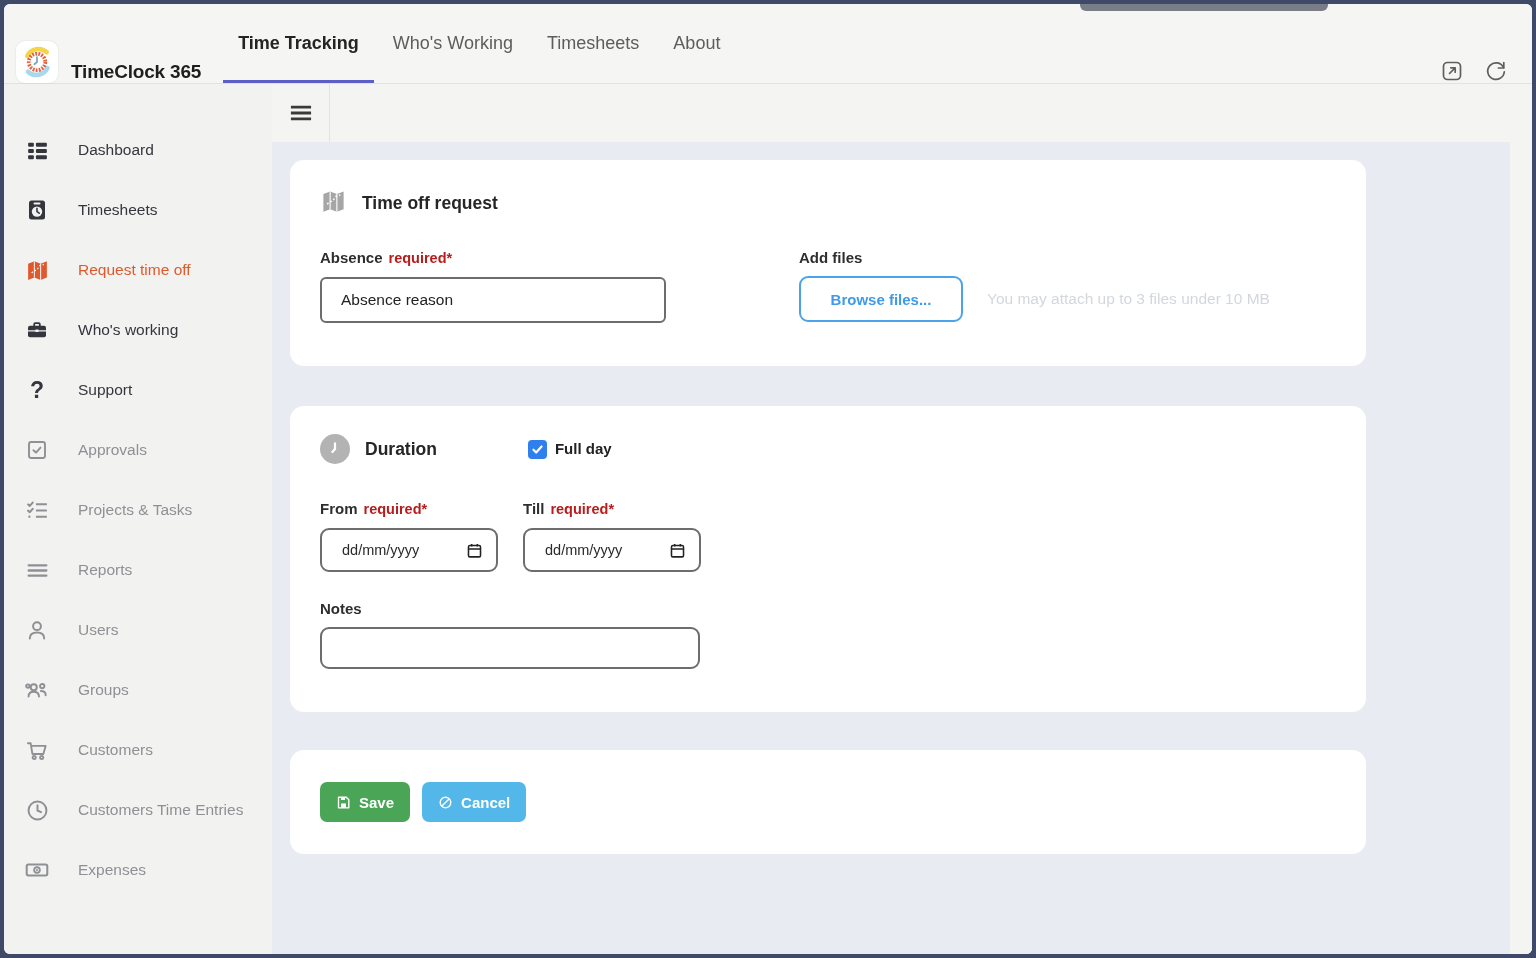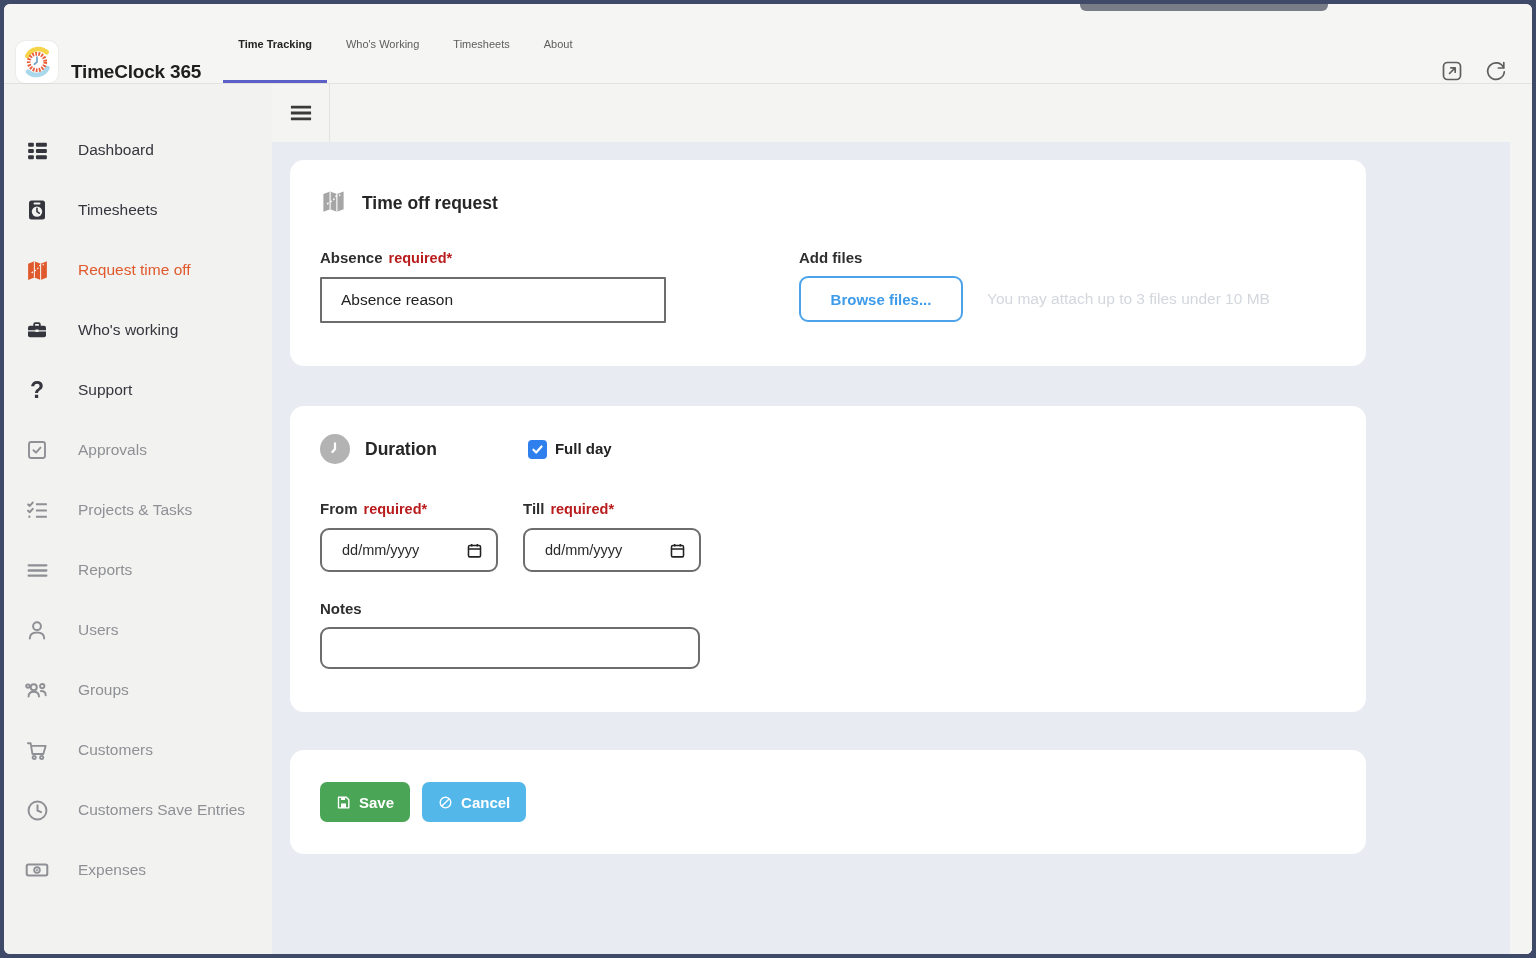--- a/index.html
+++ b/index.html
@@ -5,21 +5,21 @@
   * { margin:0; padding:0; box-sizing:border-box; }
   html,body { width:1536px; height:958px; font-family:"Liberation Sans", sans-serif; background:#3e4a68; }
   .window { position:absolute; inset:0; border:4px solid #3e4a68; border-radius:10px; overflow:hidden; background:#f5f5f4; }
   .top-notch { position:absolute; top:0; left:1076px; width:248px; height:7px; background:rgba(18,26,48,.55); border-radius:0 0 6px 6px; z-index:50; }
 
   
   .header { height:80px; background:#f5f5f4; border-bottom:1px solid #e2e2e0; display:flex; align-items:flex-end; padding-left:12px; position:relative; }
   .logo-box { width:42px; height:42px; background:#fff; border-radius:9px; box-shadow:0 0 2px rgba(0,0,0,.12); display:flex; align-items:center; justify-content:center; }
   .app-title { margin-left:13px; font-size:19px; font-weight:700; color:#1e1e1e; letter-spacing:-.2px; }
   .tabs { margin-left:20px; display:flex; height:100%; align-items:stretch; }
-  .tab { display:flex; align-items:center; padding:0 17px; font-size:11px; color:#5d5d5d; font-weight:500; position:relative; cursor:pointer; }
+  .tab { display:flex; align-items:center; padding:0 17px; font-size:18px; color:#5d5d5d; font-weight:500; position:relative; cursor:pointer; }
   .tab.active { color:#242424; font-weight:700; }
   .tab.active::after { content:""; position:absolute; left:2px; right:2px; bottom:0; height:3px; background:#5b5fc7; }
   .header-icons { margin-left:auto; margin-right:24px; display:flex; gap:20px; color:#5f5f5f; }
   .hicon { width:24px; height:24px; cursor:pointer; }
 
   
   .body { display:flex; height:calc(100% - 69px); }
   .sidebar { width:268px; background:#f2f2f0; padding-top:36px; flex-shrink:0; }
   .side-item { height:60px; display:flex; align-items:center; padding-left:20px; gap:28px; font-size:15.5px; cursor:pointer; color:#8f9095; }
   .side-item .sicon { width:26px; height:26px; display:flex; align-items:center; justify-content:center; flex-shrink:0; }
@@ -40,21 +40,21 @@
   .card-3 { height:104px; margin-top:38px; padding:32px 30px; display:flex; align-items:center; gap:12px; }
 
   .card-head { display:flex; align-items:center; gap:15px; }
   .card-title { font-size:17.5px; font-weight:600; color:#262626; }
   .map-gray { color:#a6a6a6; }
   .clock-badge { width:30px; height:30px; border-radius:50%; background:#b3b3b3; display:flex; align-items:center; justify-content:center; }
 
   .field-label { font-size:15px; font-weight:700; color:#2e2e2e; }
   .req { font-size:14.5px; font-weight:600; color:#b91c1c; margin-left:6px; }
   .row-fields { display:flex; margin-top:30px; }
-  .text-input { margin-top:10px; width:346px; height:46px; border:2px solid #6d6d6d; border-radius:1px; padding:0 19px; font-size:15.5px; color:#222; background:#fff; outline:none; font-family:"Liberation Sans", sans-serif; }
+  .text-input { margin-top:10px; width:346px; height:46px; border:2px solid #6d6d6d; border-radius:6px; padding:0 19px; font-size:15.5px; color:#222; background:#fff; outline:none; font-family:"Liberation Sans", sans-serif; }
   .addfiles { margin-left:133px; }
   .browse-row { display:flex; align-items:center; margin-top:10px; }
   .browse-btn { width:164px; height:46px; background:#fff; border:2px solid #4da3ea; border-radius:9px; color:#3d9be9; font-size:15px; font-weight:600; cursor:pointer; font-family:"Liberation Sans", sans-serif; }
   .files-hint { margin-left:24px; color:#d3d7dd; font-size:15.5px; font-weight:500; }
 
   .fullday { display:flex; margin-left:76px; cursor:pointer; }
   .checkbox { width:19px; height:19px; background:#2f80ed; border-radius:4px; display:flex; align-items:center; justify-content:center; }
   .fullday-label { margin-left:8px; font-size:15px; font-weight:600; color:#222; }
 
   .dates-row { display:flex; gap:25px; margin-top:36px; }
@@ -221,21 +221,21 @@
         </span>
         <span>Customers</span>
       </div>
       <div class="side-item">
         <span class="sicon">
           <svg width="25" height="25" viewBox="0 0 24 24" fill="none" stroke="currentColor" stroke-width="1.9">
               <circle cx="12" cy="12" r="8.6"></circle>
               <path d="M12 7 V12 L15.4 13.6" stroke-linecap="round"></path>
             </svg>
         </span>
-        <span>Customers Save Entries</span>
+        <span>Customers Time Entries</span>
       </div>
       <div class="side-item">
         <span class="sicon">
           <svg width="26" height="26" viewBox="0 0 24 24" fill="none" stroke="currentColor" stroke-width="1.9">
               <rect x="2.5" y="7" width="19" height="10" rx="1.6"></rect>
               <circle cx="12" cy="12" r="2.6" stroke-width="1.7"></circle>
               <path d="M12 10.9 V13.1" stroke-width="1.4"></path>
             </svg>
         </span>
         <span>Expenses</span>

